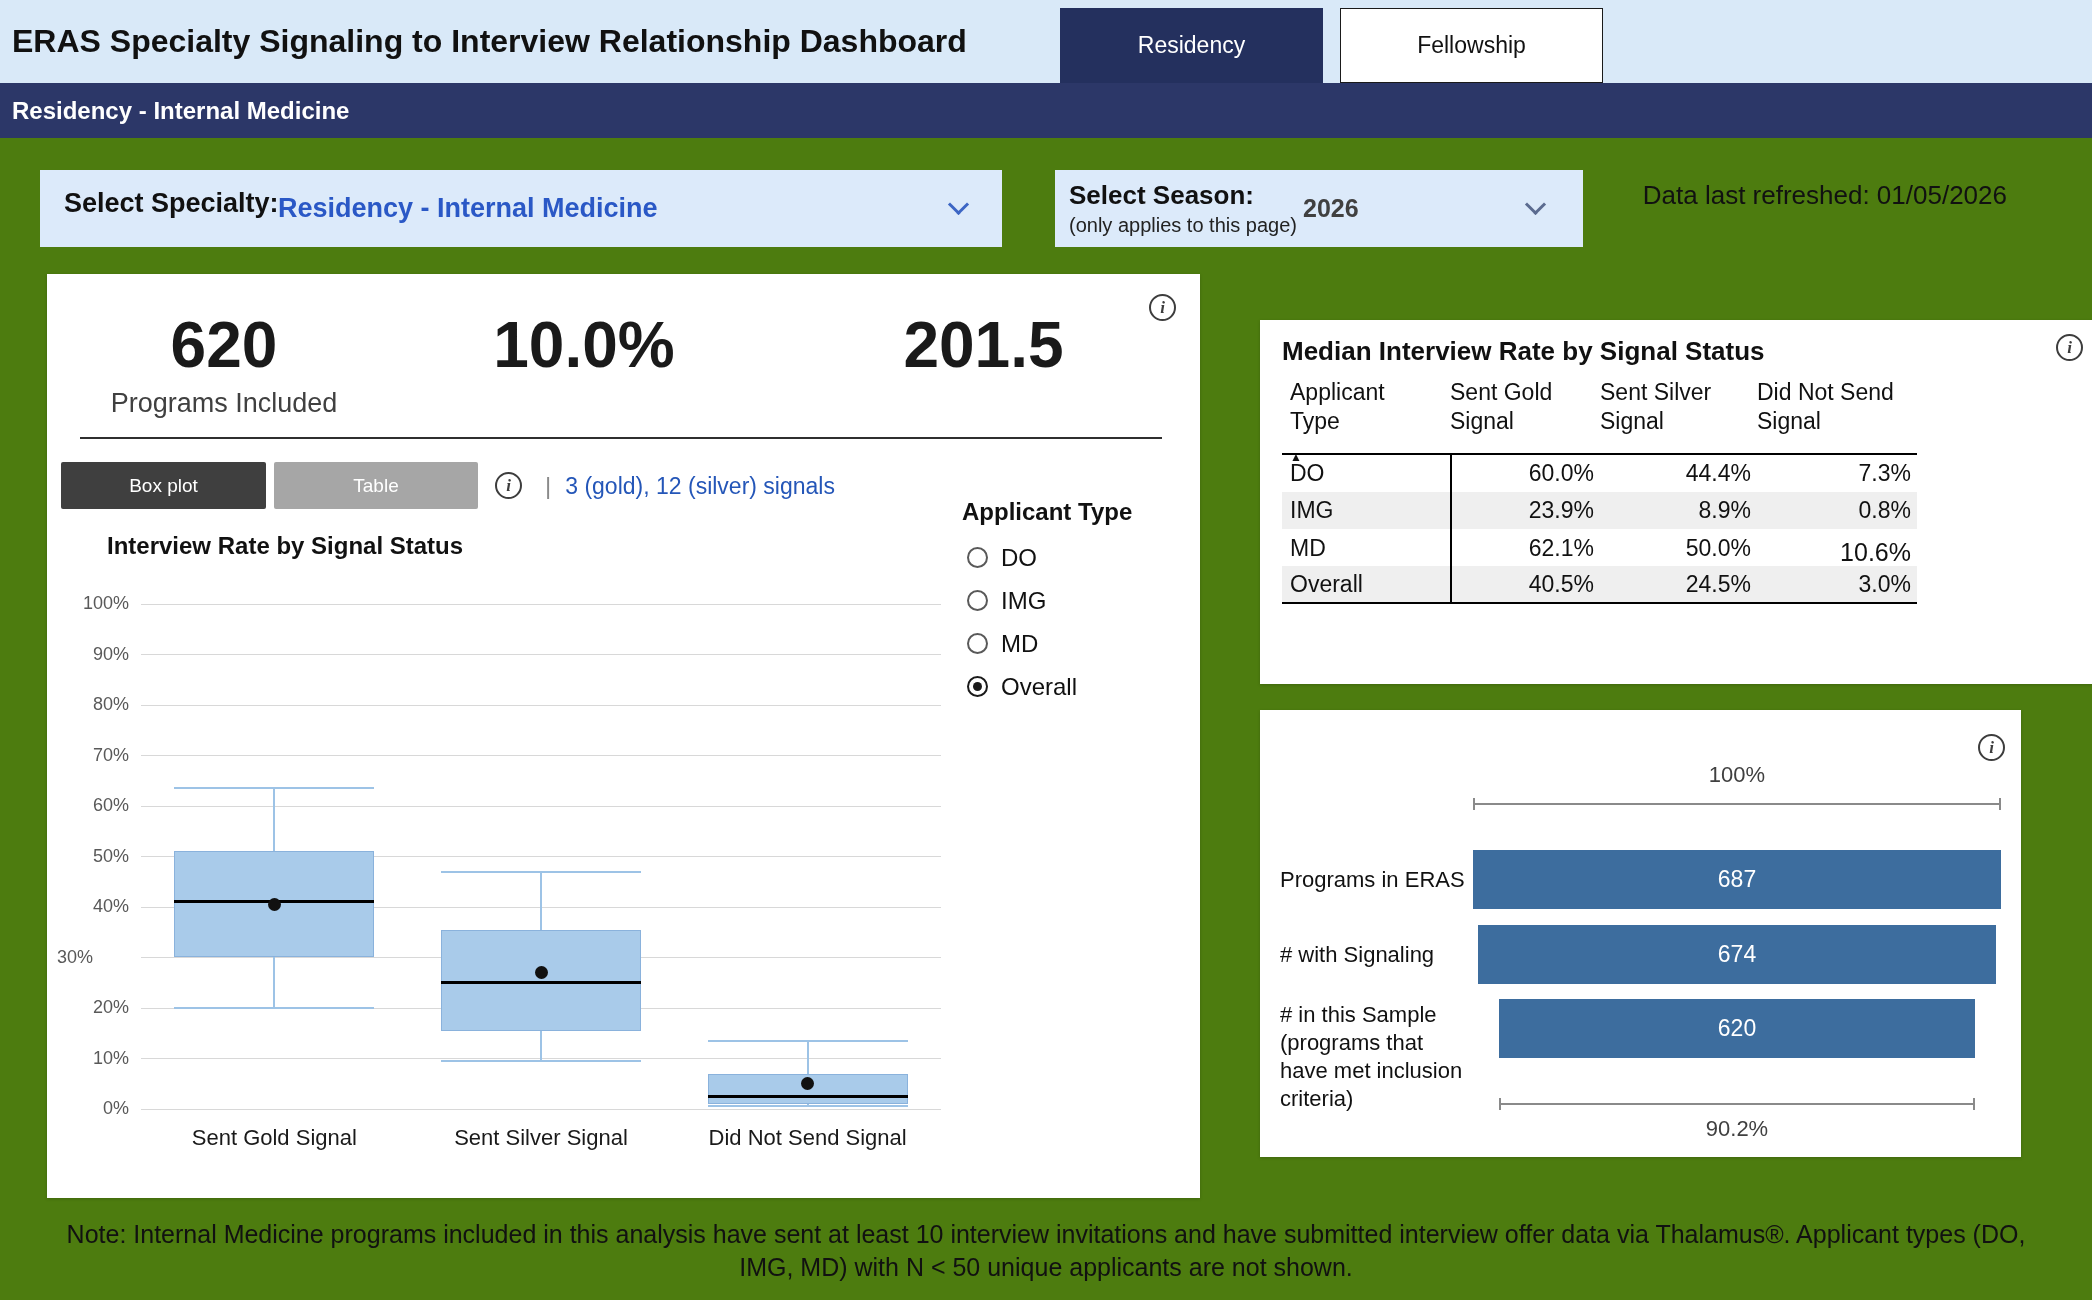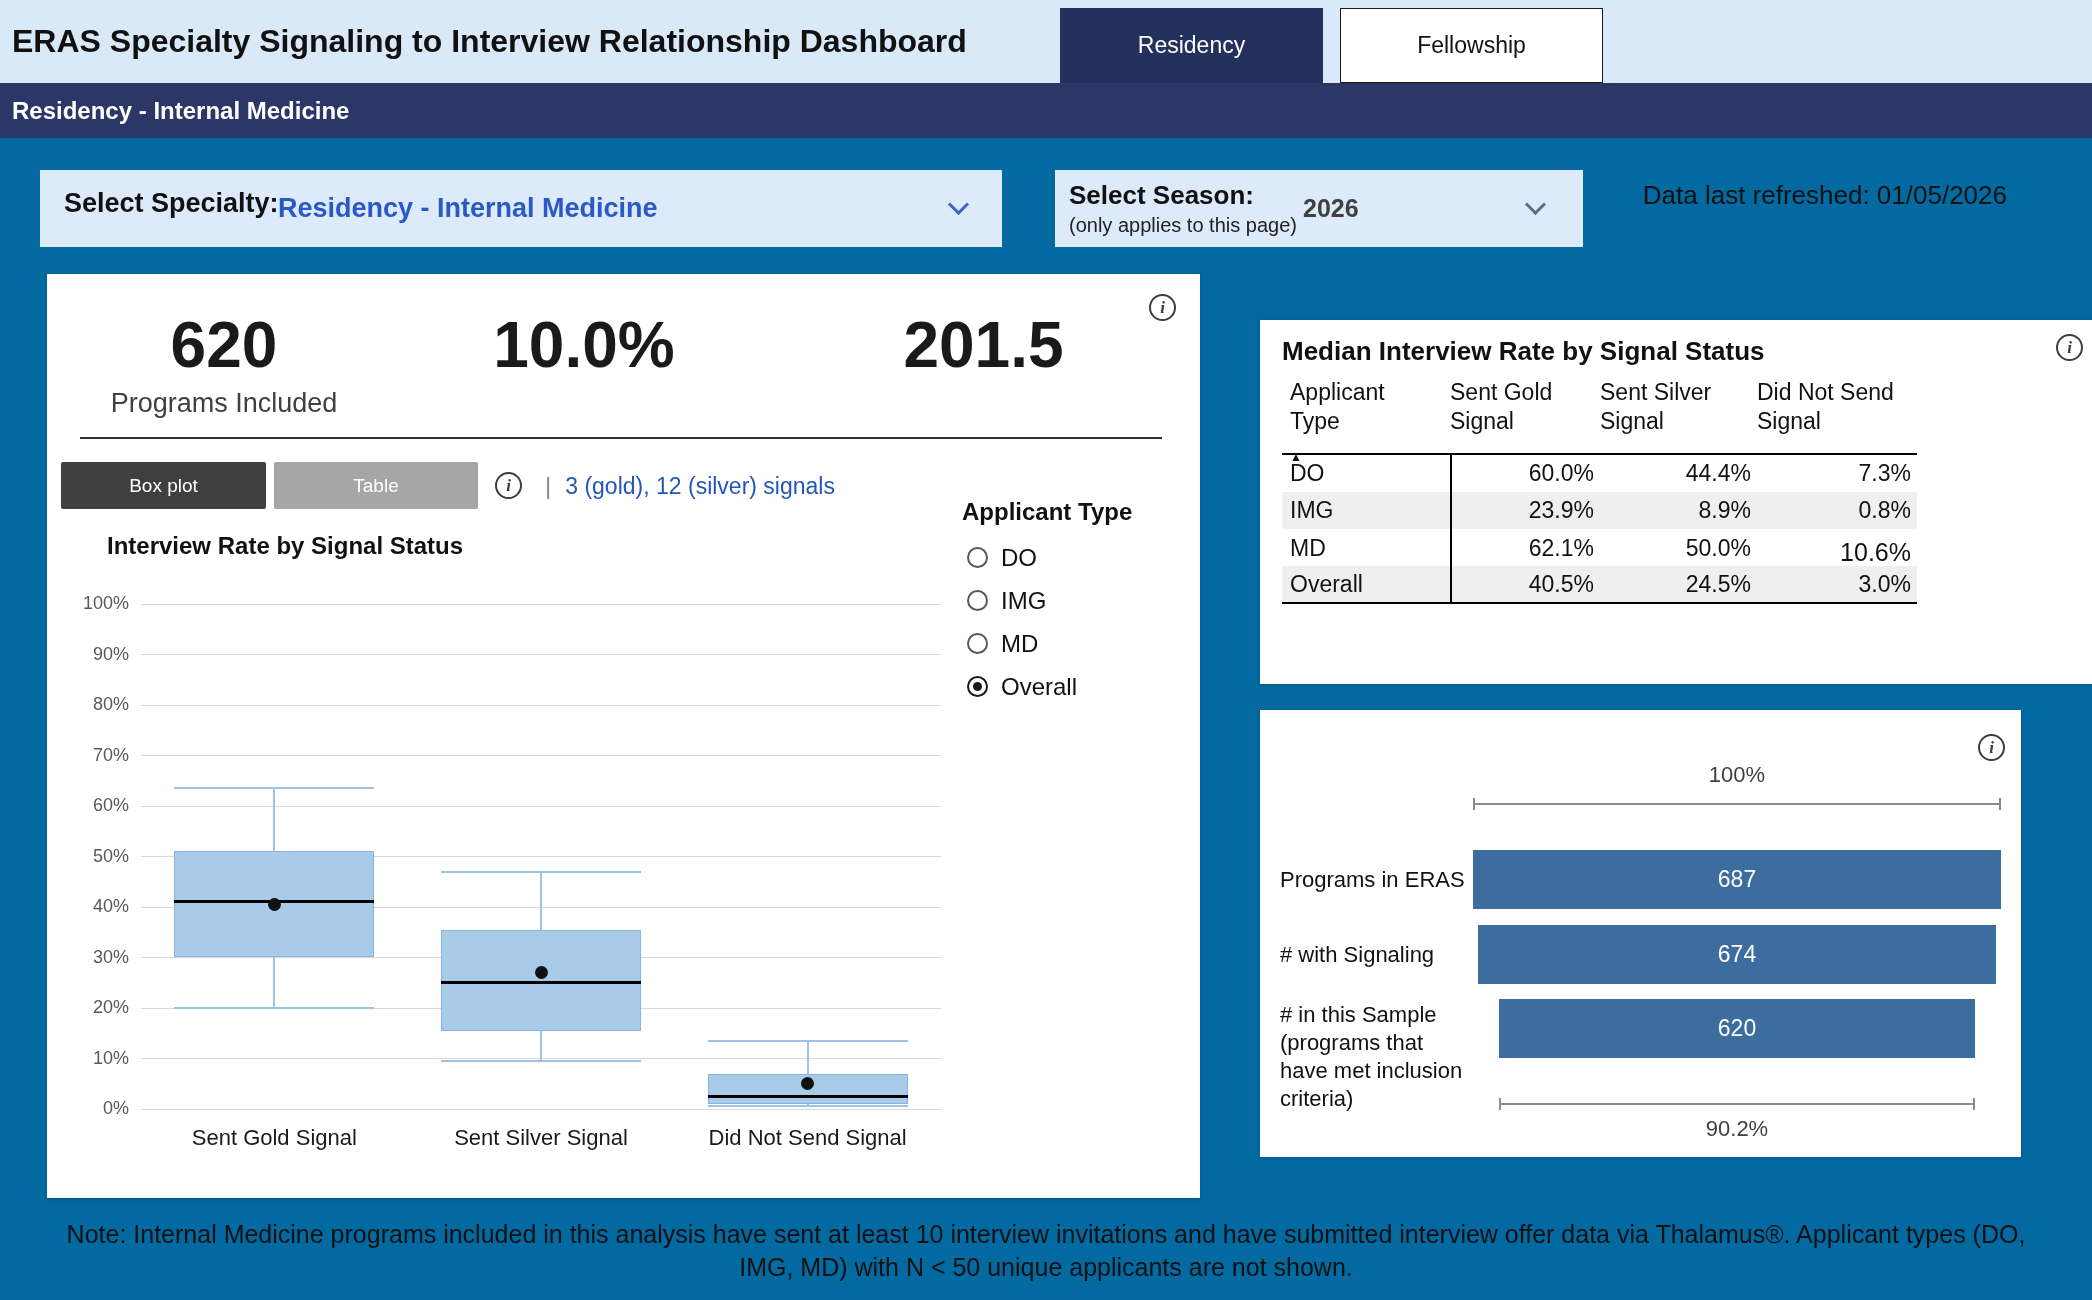--- a/index.html
+++ b/index.html
@@ -1,17 +1,17 @@
 <!DOCTYPE html>
 <html><head>
 <meta charset="utf-8">
 <style>
   * { box-sizing: border-box; }
   body { margin:0; background:#e7e7e7; font-family:"Liberation Sans", sans-serif; }
-  .page { position:relative; width:2092px; height:1300px; background:#0369a1; overflow:hidden; }
+  .page { position:relative; width:2092px; height:1300px; background:#4d7c0f; overflow:hidden; }
 
   
   .top-header { position:absolute; left:0; top:0; width:2092px; height:83px; background:#d9e9f8; }
   .app-title { position:absolute; left:12px; top:0; height:83px; display:flex; align-items:center;
                font-size:32px; font-weight:600; color:#111; }
   .tab { position:absolute; top:8px; height:75px; width:263px; display:flex; align-items:center;
          justify-content:center; font-size:23px; cursor:pointer; }
   .tab-active { left:1060px; background:#24305e; color:#fff; }
   .tab-inactive { left:1340px; background:#fff; color:#111; border:1px solid #1a1a1a; }
 
@@ -175,21 +175,21 @@
           <span class="opt-label">Overall</span>
         </div>
       </div>
     </div>
 
     <div class="chart-title">Interview Rate by Signal Status</div>
     <div class="bp-yaxis">
         <div style="position: absolute; right: 0px; top: 494px; width: 100%; text-align: right; font-size: 18px; color: rgb(89, 89, 89);">0%</div>
         <div style="position: absolute; right: 0px; top: 443.5px; width: 100%; text-align: right; font-size: 18px; color: rgb(89, 89, 89);">10%</div>
         <div style="position: absolute; right: 0px; top: 393px; width: 100%; text-align: right; font-size: 18px; color: rgb(89, 89, 89);">20%</div>
-        <div style="position: absolute; right: 0px; top: 342.5px; width: 100%; text-align: right; font-size: 18px; color: rgb(89, 89, 89);">30%</div>
+        <div style="position: absolute; right: 0px; top: 342.5px; width: 100%; text-align: left; font-size: 18px; color: rgb(89, 89, 89);">30%</div>
         <div style="position: absolute; right: 0px; top: 292px; width: 100%; text-align: right; font-size: 18px; color: rgb(89, 89, 89);">40%</div>
         <div style="position: absolute; right: 0px; top: 241.5px; width: 100%; text-align: right; font-size: 18px; color: rgb(89, 89, 89);">50%</div>
         <div style="position: absolute; right: 0px; top: 191px; width: 100%; text-align: right; font-size: 18px; color: rgb(89, 89, 89);">60%</div>
         <div style="position: absolute; right: 0px; top: 140.5px; width: 100%; text-align: right; font-size: 18px; color: rgb(89, 89, 89);">70%</div>
         <div style="position: absolute; right: 0px; top: 90px; width: 100%; text-align: right; font-size: 18px; color: rgb(89, 89, 89);">80%</div>
         <div style="position: absolute; right: 0px; top: 39.5px; width: 100%; text-align: right; font-size: 18px; color: rgb(89, 89, 89);">90%</div>
         <div style="position: absolute; right: 0px; top: -11px; width: 100%; text-align: right; font-size: 18px; color: rgb(89, 89, 89);">100%</div>
       </div>
     <div class="bp-plot">
         <div style="position: absolute; left: 0px; top: 504.5px; width: 800px; height: 1px; background: rgb(216, 216, 216);"></div>

